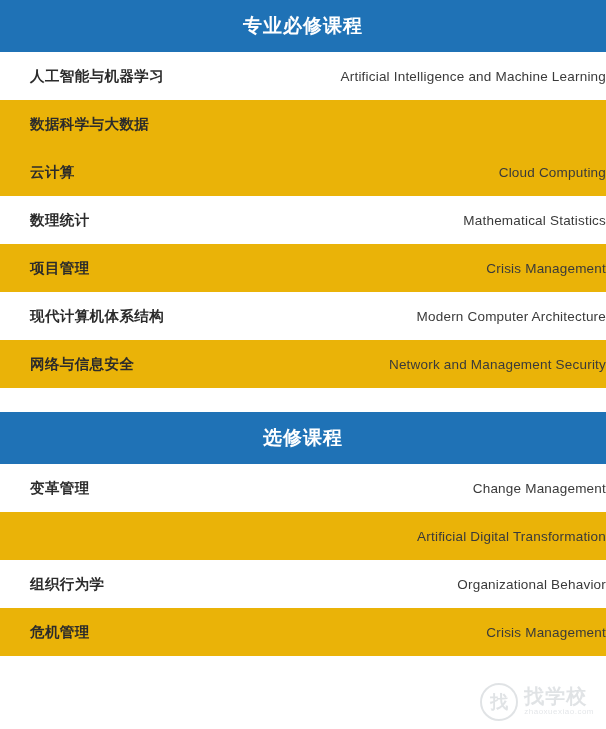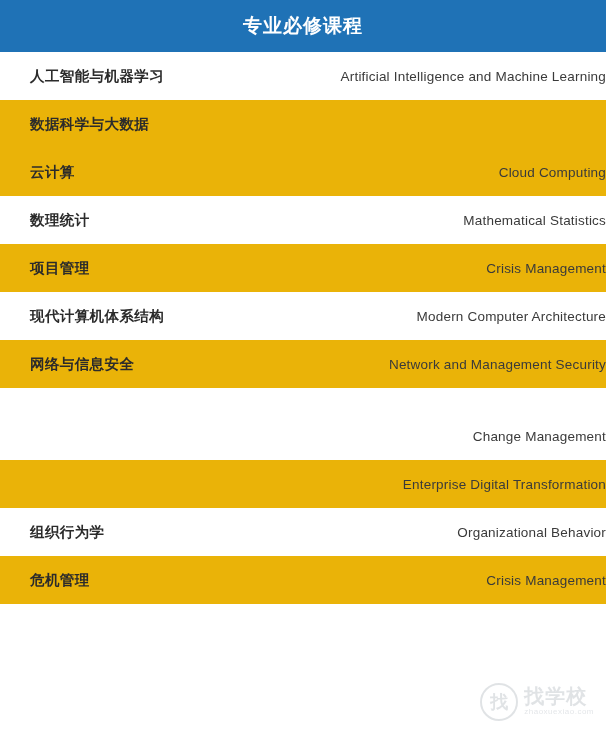--- a/index.html
+++ b/index.html
@@ -135,26 +135,28 @@
     </div>
     <div class="course-row even">
       <div class="cn-name">网络与信息安全</div>
       <div class="en-name">Network and Management Security</div>
     </div>
   </div>
 
   <div class="gap"></div>
 
   <div class="section">
+    <div class="section-header">选修课程</div>
 
     <div class="course-row odd">
+      <div class="cn-name">变革管理</div>
       <div class="en-name">Change Management</div>
     </div>
     <div class="course-row even">
-      <div class="en-name">Enterprise Digital Transformation</div>
+      <div class="en-name">Artificial Digital Transformation</div>
     </div>
     <div class="course-row odd">
       <div class="cn-name">组织行为学</div>
       <div class="en-name">Organizational Behavior</div>
     </div>
     <div class="course-row even">
       <div class="cn-name">危机管理</div>
       <div class="en-name">Crisis Management</div>
     </div>
   </div>

